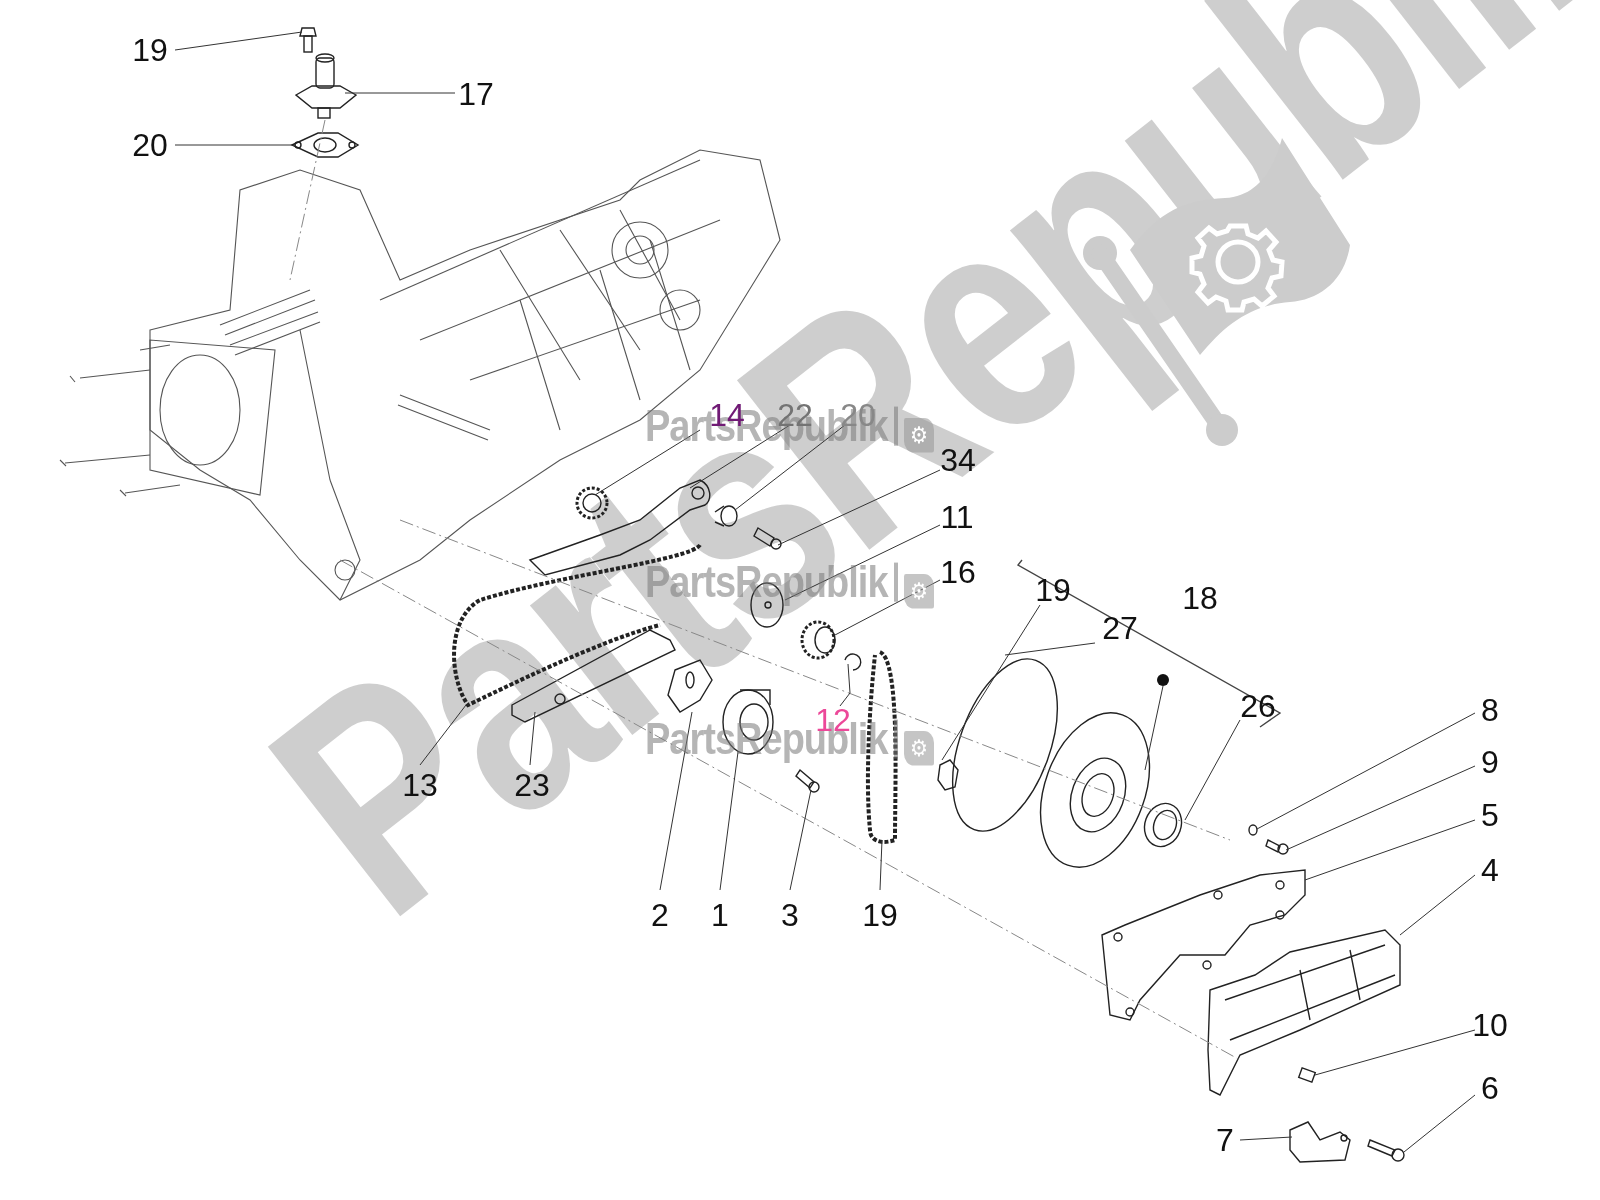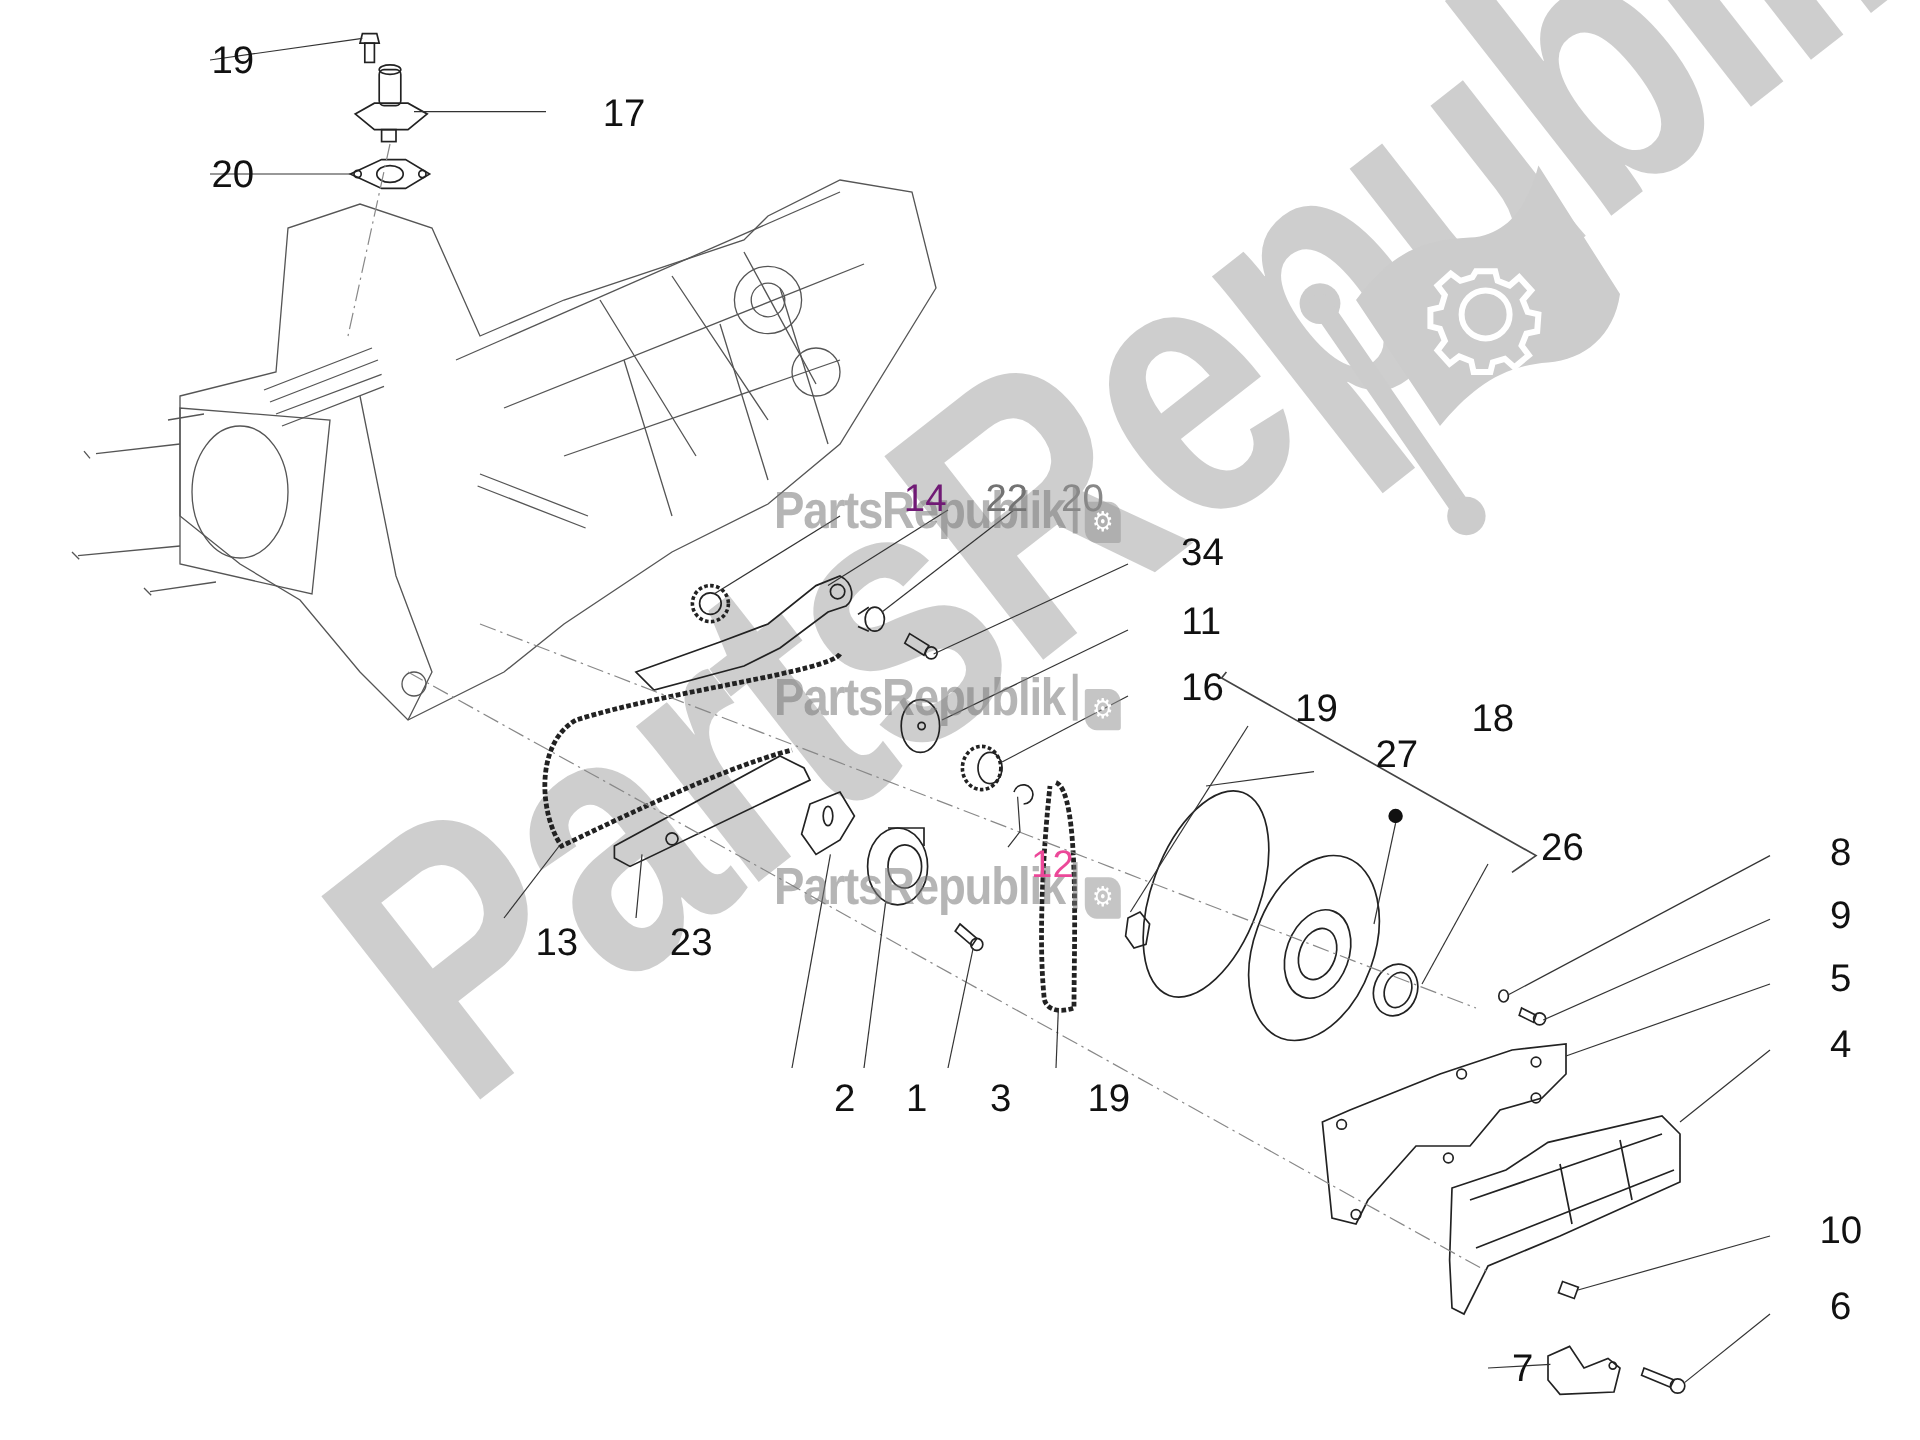--- a/index.html
+++ b/index.html
@@ -1,21 +1,21 @@
 <!DOCTYPE html>
 <html><head>
 <meta charset="utf-8">
 <style>
   html, body { margin: 0; padding: 0; background: #ffffff; }
   body { width: 1600px; height: 1200px; position: relative; overflow: hidden;
          font-family: "Liberation Sans", "DejaVu Sans", sans-serif; }
   #stage { position: absolute; left: 0; top: 0; width: 1600px; height: 1200px; }
   svg.layer { position: absolute; left: 0; top: 0; width: 1600px; height: 1200px; }
   .callout { position: absolute; font-size: 32px; color: #111; line-height: 1;
-             transform: translate(-50%, -50%); white-space: nowrap; cursor: pointer; margin-left: 44px; }
+             transform: translate(-50%, -50%); white-space: nowrap; cursor: pointer; }
   .wm-small { position: absolute; font-size: 38px; font-weight: bold; color: rgba(120,120,120,0.55);
               letter-spacing: -1px; transform: scaleY(1.15); transform-origin: left top; white-space: nowrap; }
   .wm-small .bar { display: inline-block; width: 4px; height: 34px; background: rgba(120,120,120,0.55);
                    margin: 0 6px; vertical-align: -4px; }
   .wm-small .flag { display: inline-block; width: 30px; height: 30px; background: rgba(150,150,150,0.55);
                     vertical-align: -2px; border-radius: 2px 10px 2px 10px; color: #fff; font-size: 20px;
                     text-align: center; line-height: 30px; font-weight: normal; }
   .wm-big { position: absolute; left: 210px; top: 700px; font-size: 250px; font-weight: bold;
             color: rgba(190,190,190,0.75); transform-origin: left top; transform: rotate(-38deg) scaleY(1.25);
             letter-spacing: -6px; white-space: nowrap; }

